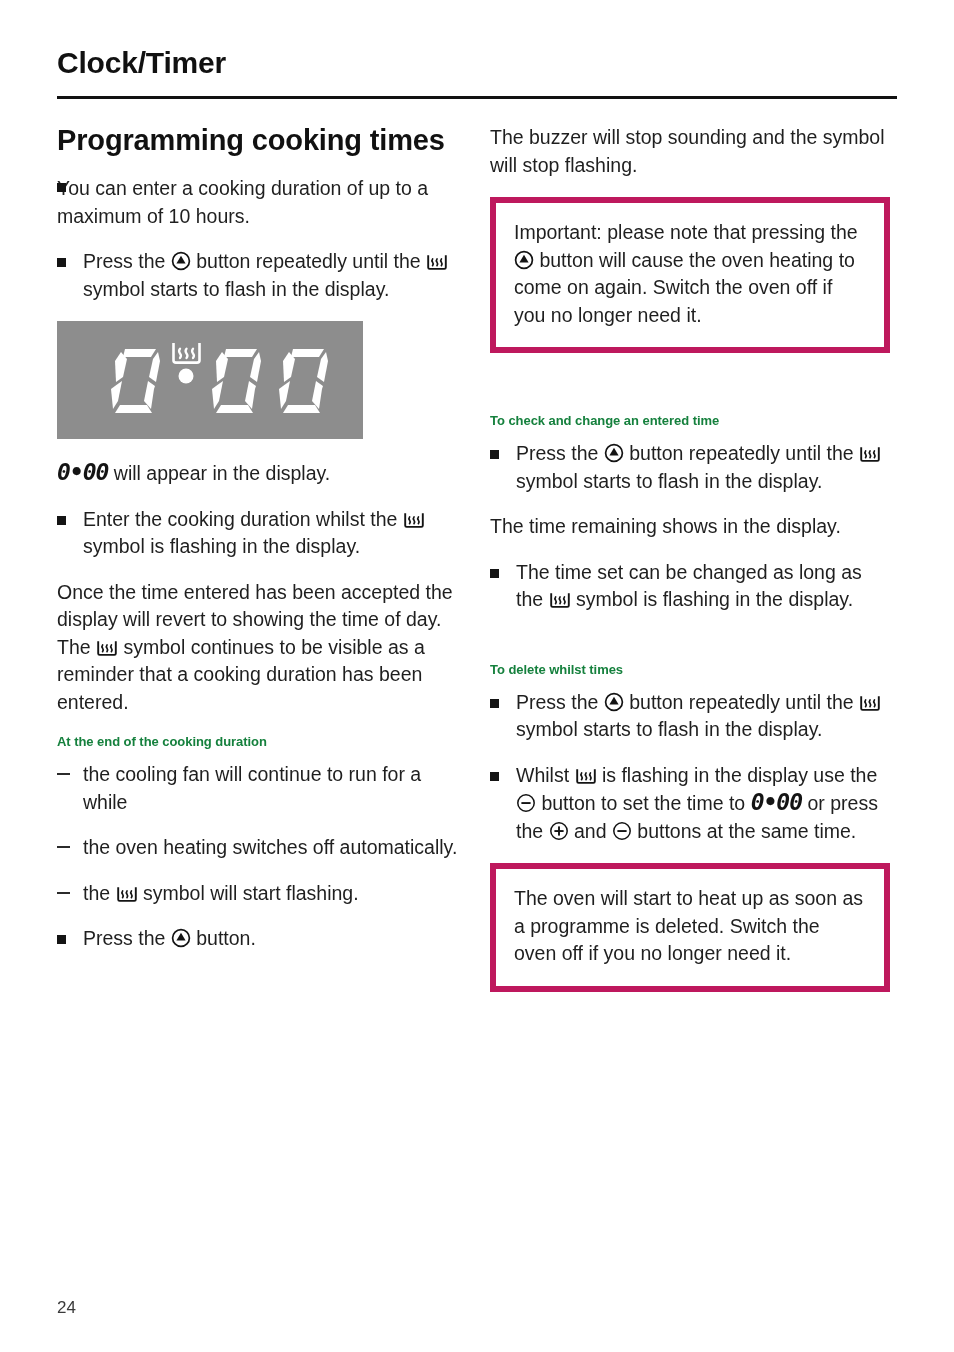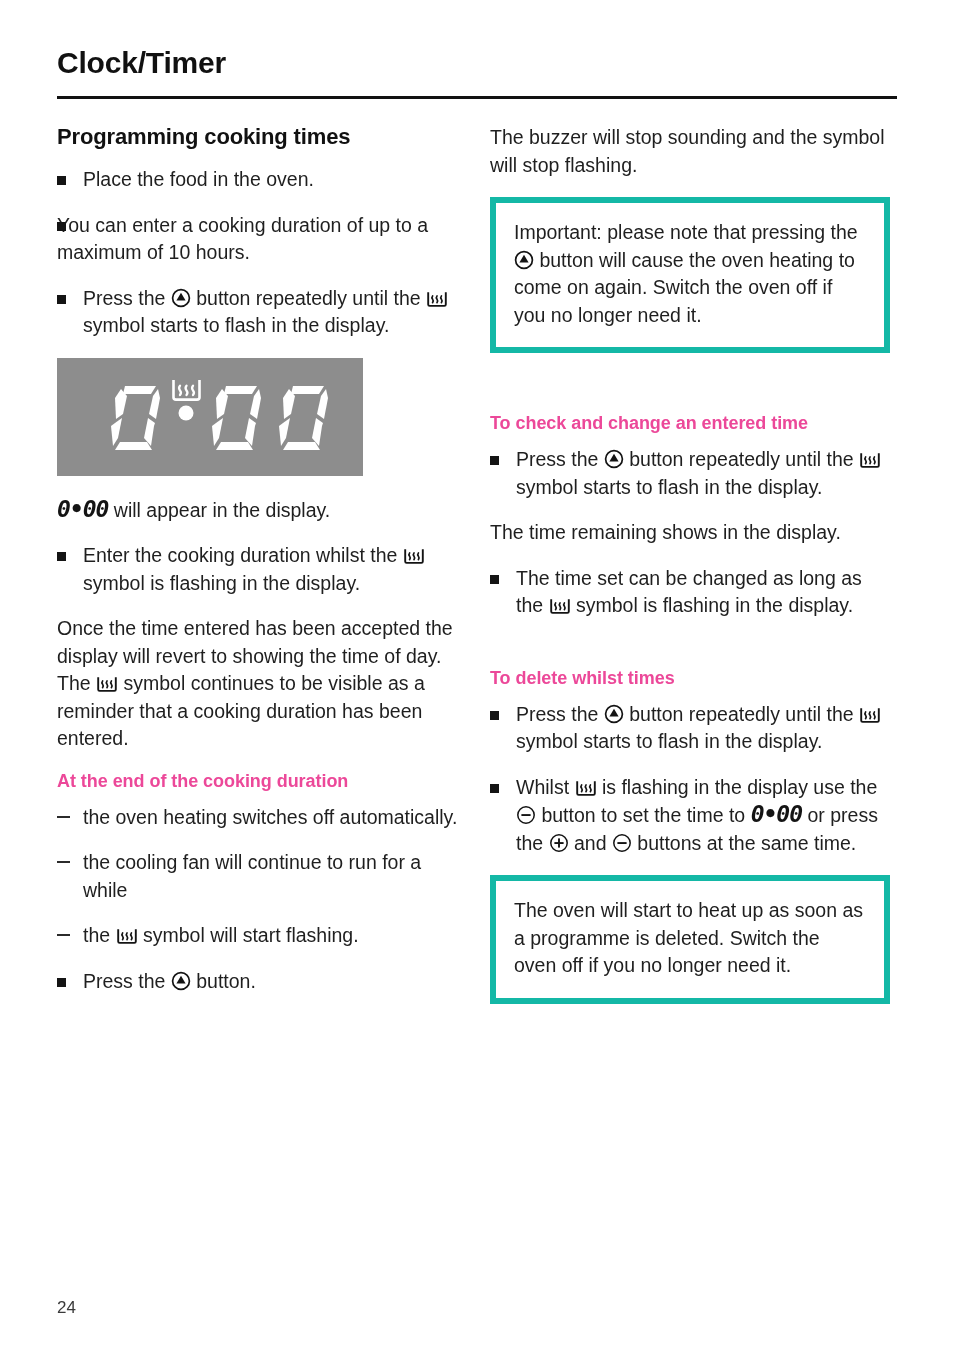--- a/index.html
+++ b/index.html
@@ -47,31 +47,31 @@
     position: absolute;
     top: 124px;
     width: 404px;
   }
   .col-left  { left: 57px; }
   .col-right { left: 490px; }
 
   
   h2.section-heading {
     margin: 0 0 16px 0;
-    font-size: 22px;
+    font-size: 29px;
     font-weight: bold;
     letter-spacing: -0.15px;
     color: #111111;
   }
   h3.sub-heading {
     margin: 0 0 12px 0;
-    font-size: 18px;
+    font-size: 13px;
     font-weight: bold;
     letter-spacing: -0.05px;
-    color: #ec4899;
+    color: #15803d;
   }
   p.para {
     margin: 0 0 18px 0;
     font-size: 19.5px;
     line-height: 27.5px;
     color: #1f1f1f;
   }
   p.para:last-child { margin-bottom: 0; }
 
   
@@ -129,21 +129,21 @@
   }
   .lcd-inner {
     position: absolute;
     left: 0; top: 0;
     width: 306px;
     height: 118px;
   }
 
   
   .note-box {
-    border: 6px solid #14b8a6;
+    border: 6px solid #be185d;
     background: #ffffff;
     padding: 16px 18px 18px 18px;
     margin: 2px 4px 18px 0;
     box-sizing: border-box;
   }
   .note-box p {
     margin: 0;
     font-size: 19.5px;
     line-height: 27.5px;
     color: #1f1f1f;
@@ -168,24 +168,20 @@
 
   <div class="page-title">Clock/Timer</div>
   <div class="title-rule"></div>
 
   <div class="col col-left">
 
     <h2 class="section-heading">Programming cooking times</h2>
 
 
     <div class="list">
-      <div class="list-item">
-        <span class="bullet-marker"></span>
-        <span>Place the food in the oven.</span>
-      </div>
       <div class="list-item">
         <span class="bullet-marker"></span>
       </div>
     </div>
 
     <p class="para">You can enter a cooking duration of up to a maximum of 10 hours.</p>
 
     <div class="list">
       <div class="list-item">
         <span class="bullet-marker"></span>
@@ -280,25 +276,25 @@
         <path d="M15.4 13.6 q1.3 -1.6 0 -3.3 q-1.3 -1.7 0 -3.3" fill="none" stroke="#141414" stroke-width="1.7" stroke-linecap="round"></path>
       </svg>
       <span>symbol continues to be visible as a reminder that a cooking duration has been entered.</span>
     </p>
 
     <h3 class="sub-heading">At the end of the cooking duration</h3>
 
     <div class="list">
       <div class="list-item">
         <span class="dash-marker"></span>
+        <span>the cooling fan will continue to run for a while</span>
+      </div>
+      <div class="list-item">
+        <span class="dash-marker"></span>
         <span>the oven heating switches off automatically.</span>
-      </div>
-      <div class="list-item">
-        <span class="dash-marker"></span>
-        <span>the cooling fan will continue to run for a while</span>
       </div>
       <div class="list-item">
         <span class="dash-marker"></span>
       </div>
       <div class="list-item">
         <span class="dash-marker"></span>
         <span>the</span>
         <svg class="icn" width="22" height="19" viewBox="0 0 22 19">
           <path d="M2.2 3.2 L2.2 15.6 Q2.2 16.9 3.6 16.9 L18.4 16.9 Q19.8 16.9 19.8 15.6 L19.8 3.2" fill="none" stroke="#141414" stroke-width="1.9"></path>
           <path d="M6.6 13.6 q1.3 -1.6 0 -3.3 q-1.3 -1.7 0 -3.3" fill="none" stroke="#141414" stroke-width="1.7" stroke-linecap="round"></path>

